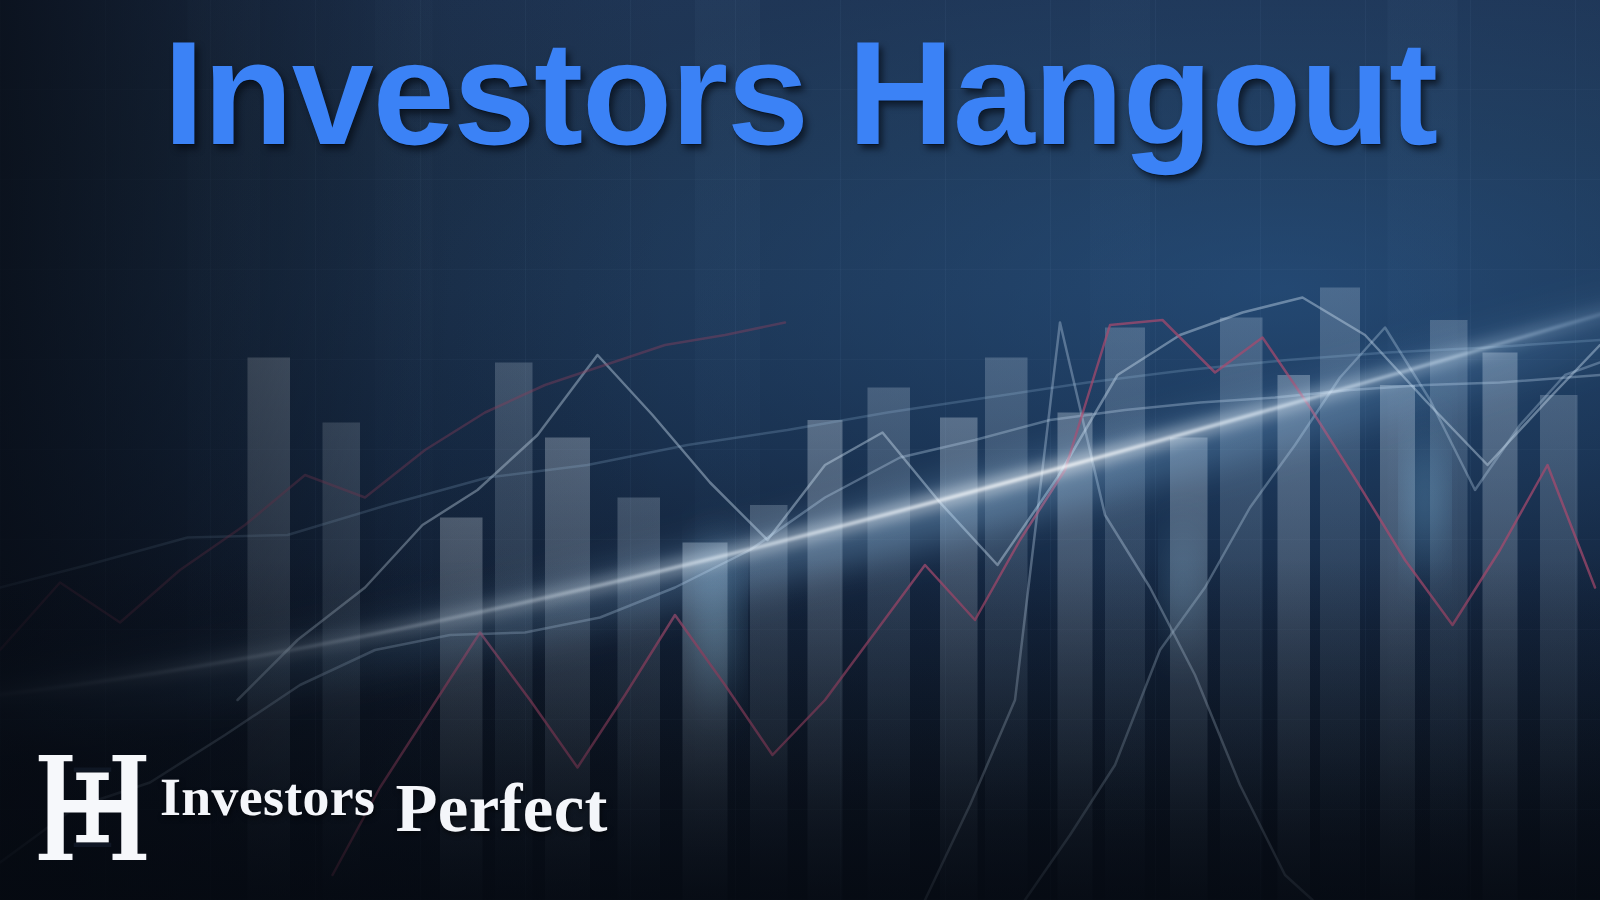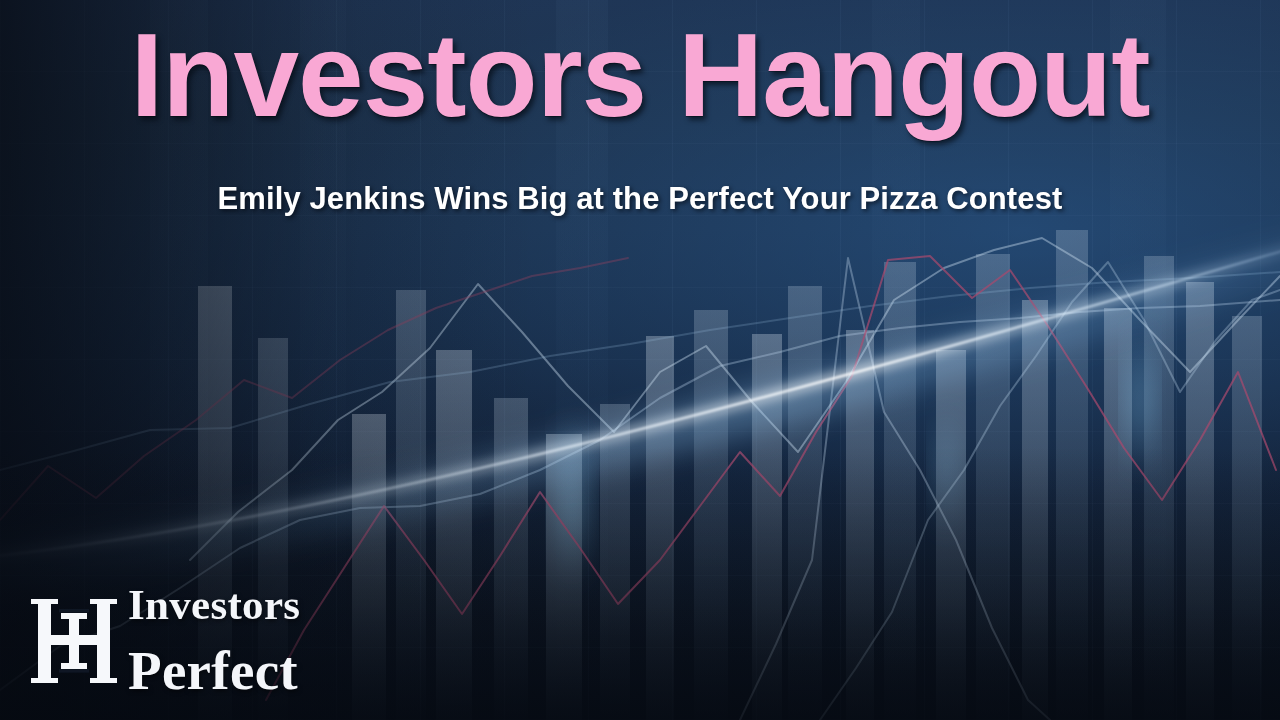--- a/index.html
+++ b/index.html
@@ -83,21 +83,21 @@
 
   
   #headline {
     position: absolute;
     left: 0; right: 0;
     top: 14px;
     text-align: center;
     font-size: 118px;
     line-height: 1.05;
     font-weight: bold;
-    color: #f9a8d4;
+    color: #3b82f6;
     letter-spacing: -1px;
     text-shadow: 3px 4px 5px rgba(3,8,16,0.62), 0 1px 0 rgba(0,0,0,0.35);
     white-space: nowrap;
   }
   #subhead {
     position: absolute;
     left: 0; right: 0;
     top: 181px;
     text-align: center;
     font-size: 31px;
@@ -117,21 +117,21 @@
     align-items: center;
   }
   #logo-mark {
     width: 92px;
     height: 104px;
     flex: 0 0 auto;
     margin-right: 8px;
   }
   #logo-words {
     display: flex;
-    flex-direction: column;
+    flex-direction: row;
     justify-content: center;
     font-family: "Liberation Serif", serif;
     color: #f4f6fa;
     line-height: .98;
     gap: 16px;
   }
   #logo-word-1 {
     font-size: 43px;
     font-weight: bold;
     letter-spacing: .3px;
@@ -246,21 +246,20 @@
       <path d="M -40,560 C 320,524 760,404 1320,240" fill="none" stroke="url(#sweepGrad)" stroke-width="7" filter="url(#blur6)"></path>
       <path d="M -40,560 C 320,524 760,404 1320,240" fill="none" stroke="url(#sweepGrad)" stroke-width="2.4" filter="url(#blur2)"></path>
     </g>
   </svg>
 
   <div class="layer" id="bg-leftshade"></div>
   <div class="layer" id="bg-botshade"></div>
 
   <div id="headline">Investors Hangout</div>
 
-  <div id="subhead">Emily Jenkins Wins Big at the Perfect Your Pizza Contest</div>
 
   <div id="logo">
     <svg id="logo-mark" viewBox="0 0 92 104">
       <g fill="#f6f8fb">
 
         <rect x="10" y="12" width="13" height="80"></rect>
 
         <rect x="69" y="12" width="13" height="80"></rect>
 
         <rect x="22" y="46" width="48" height="10"></rect>

